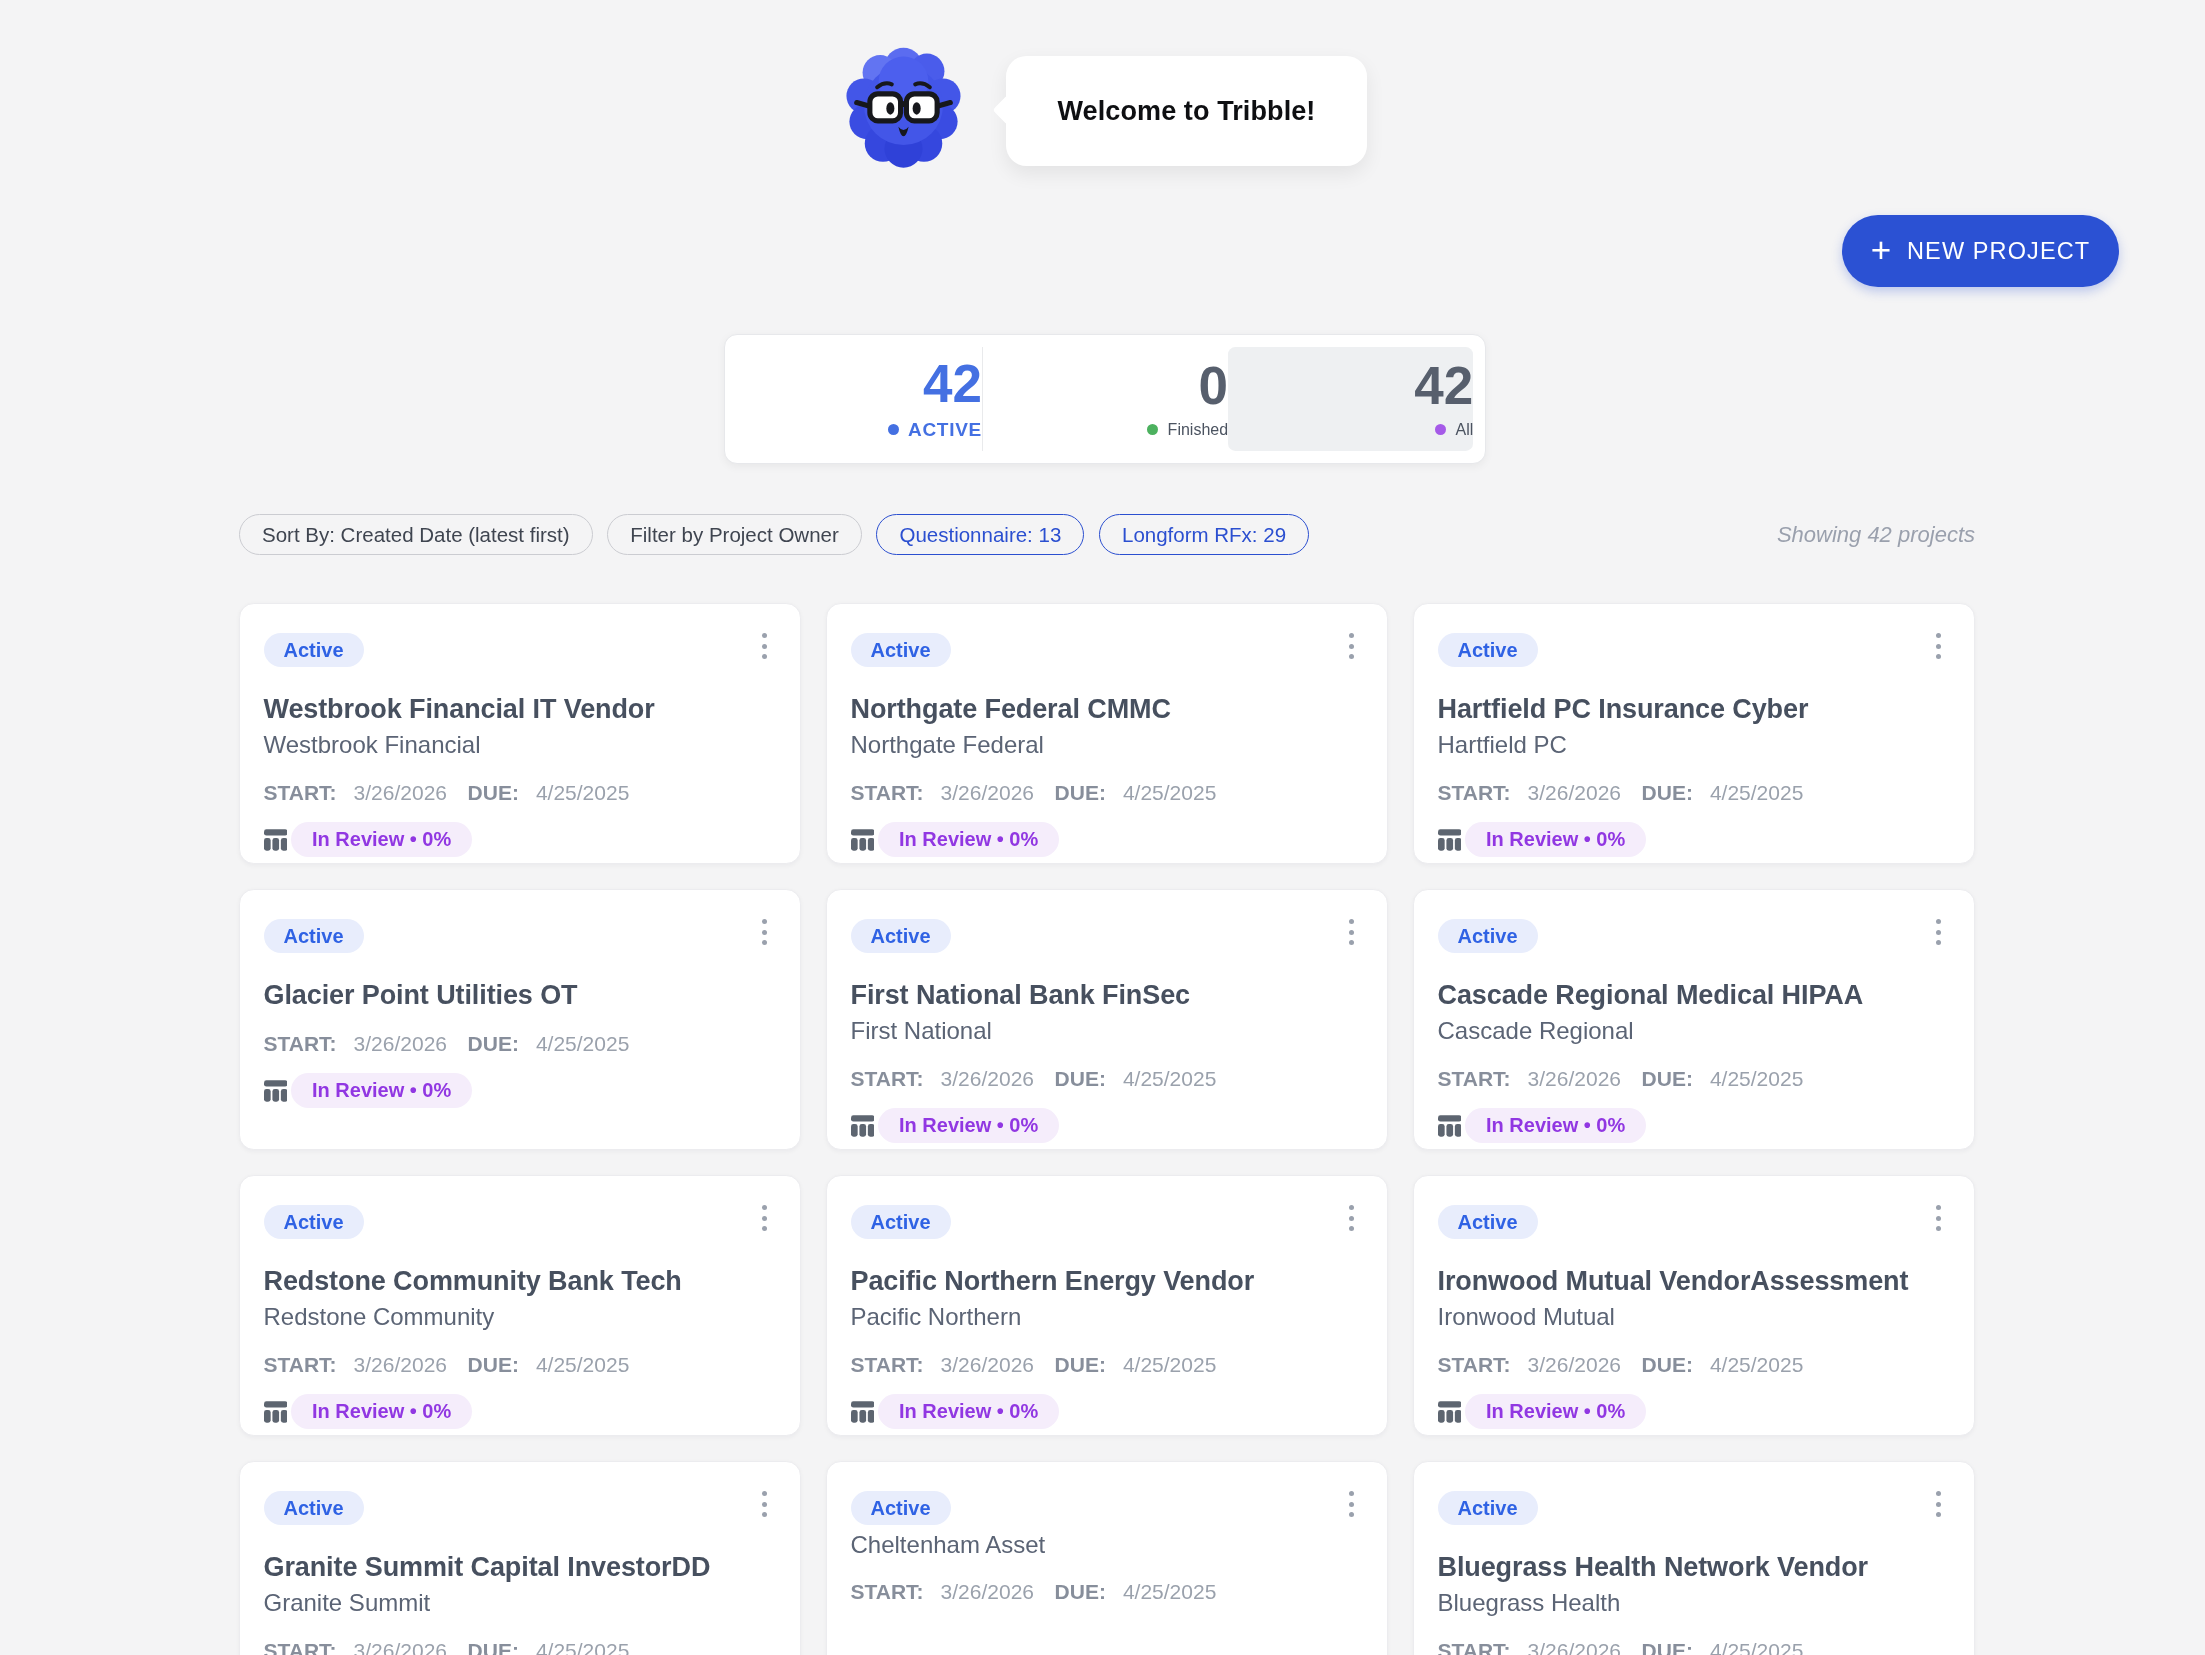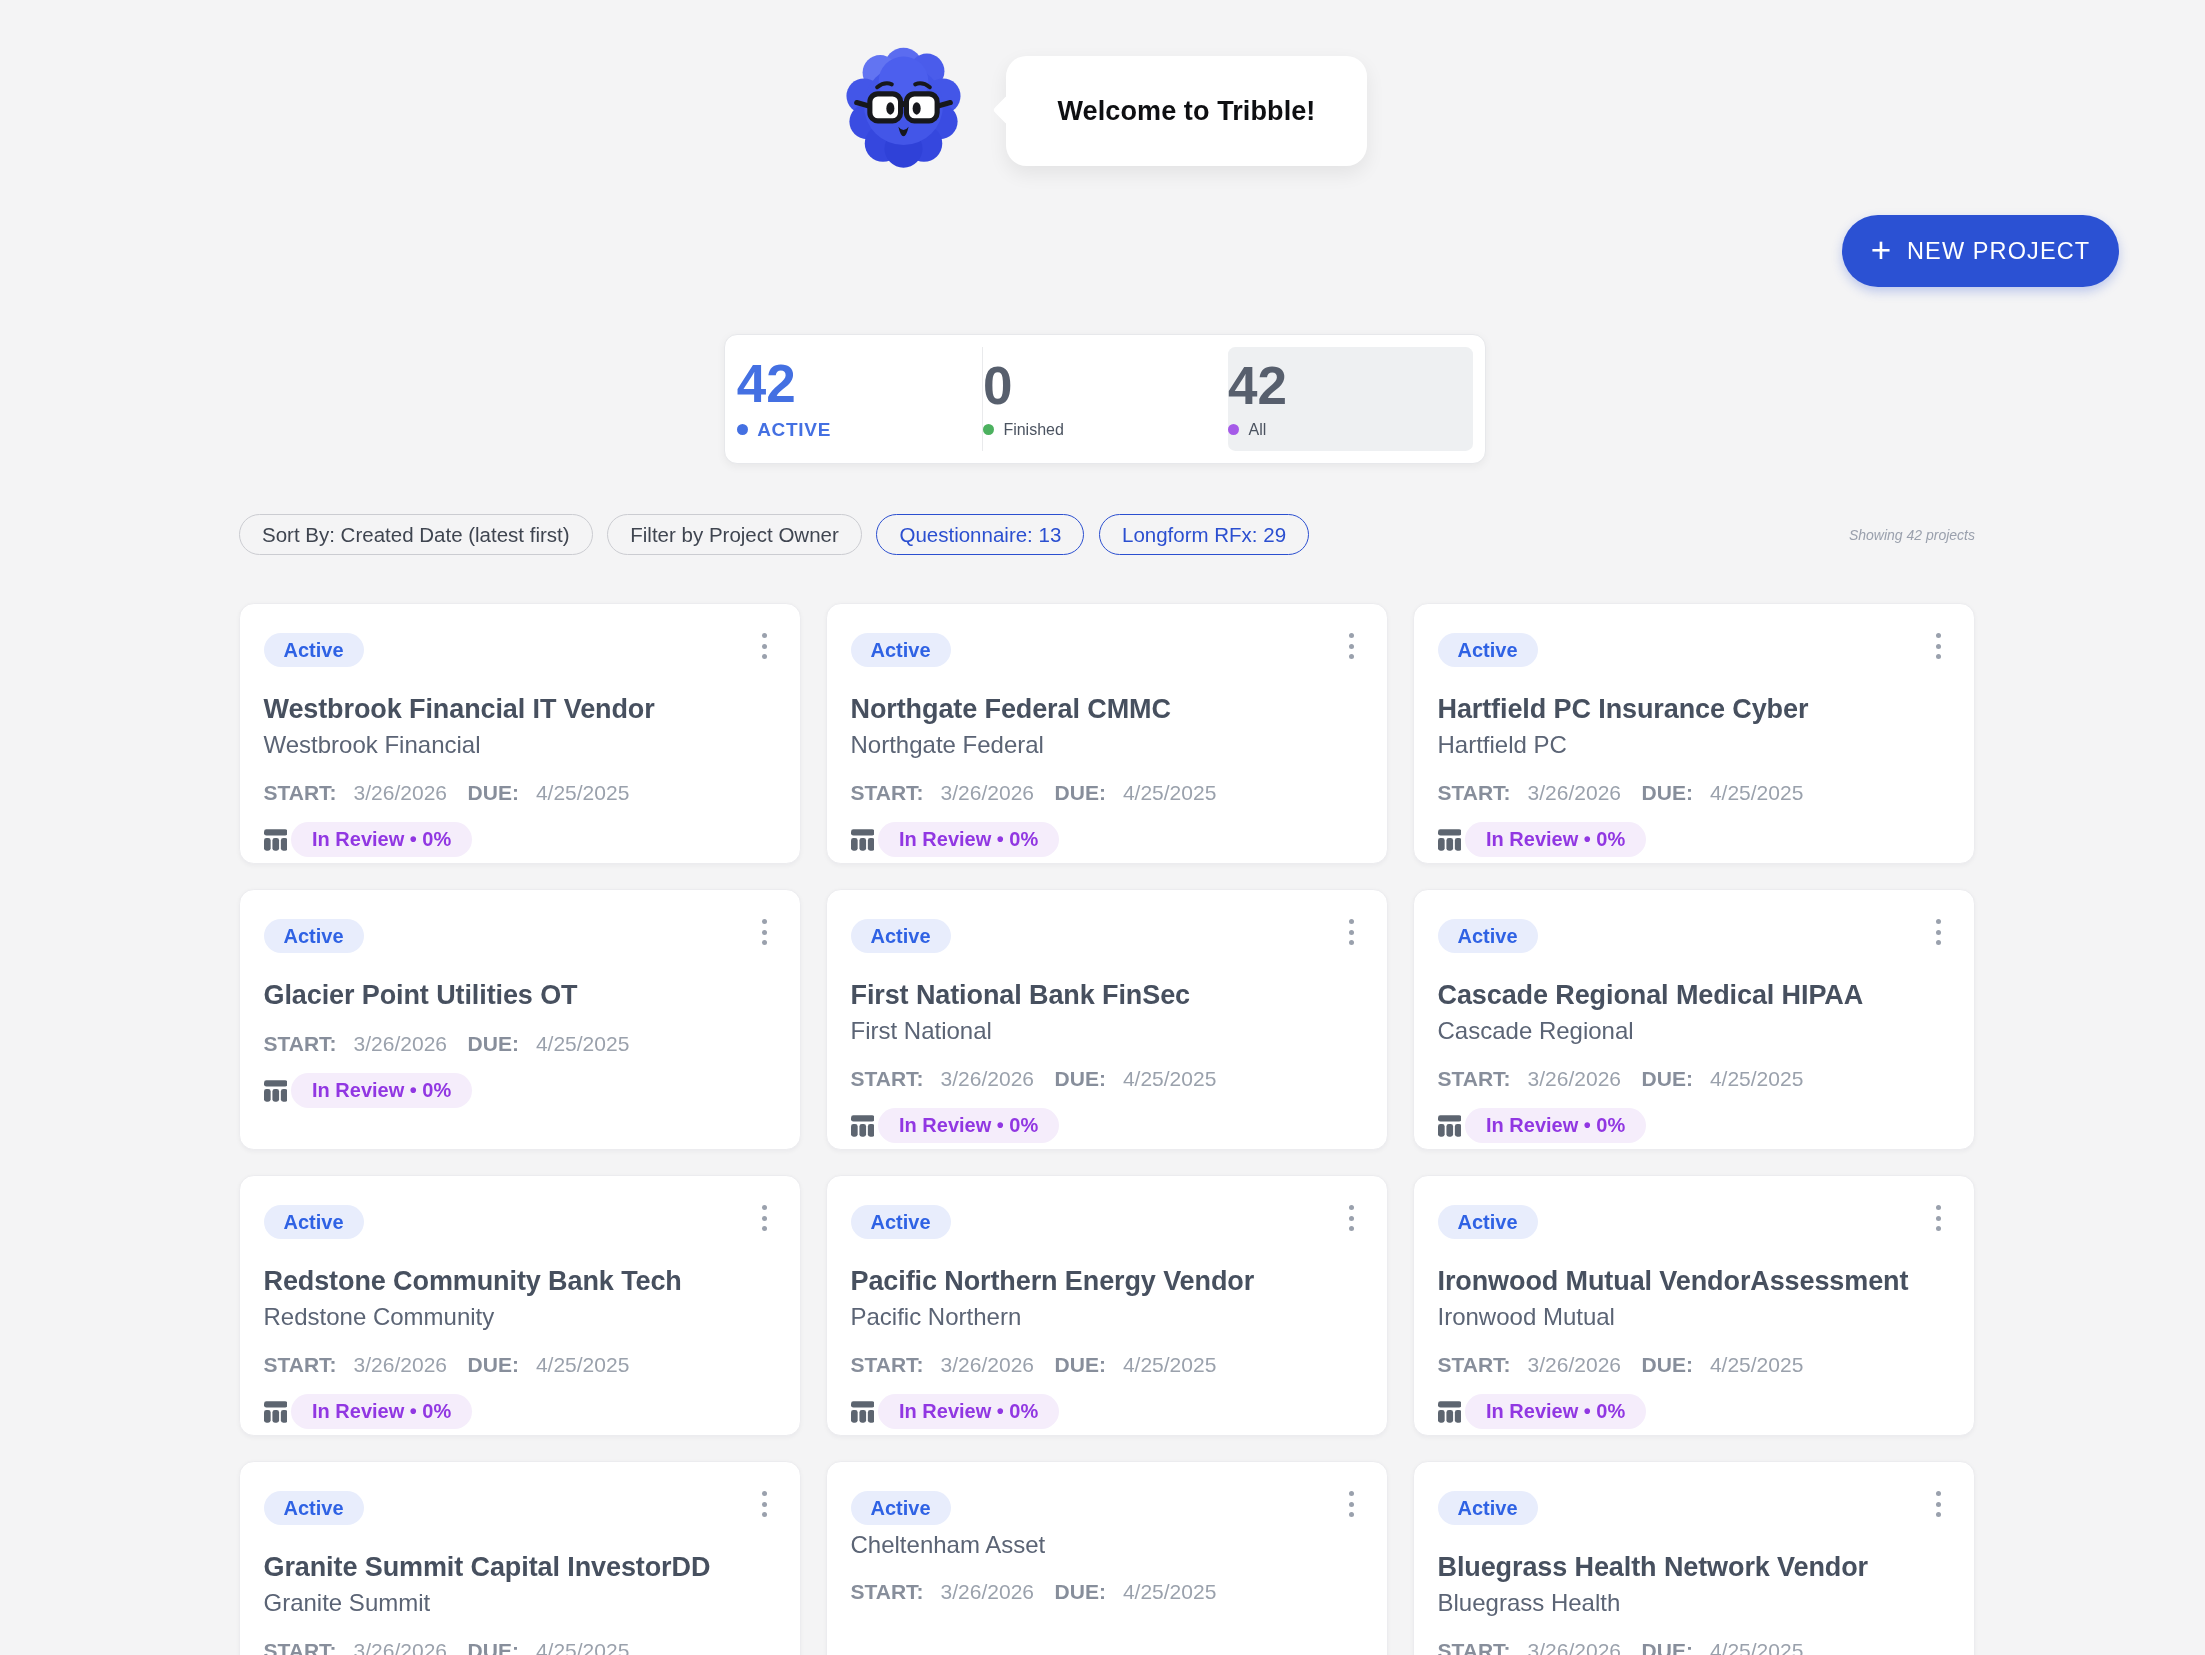--- a/index.html
+++ b/index.html
@@ -49,21 +49,21 @@
   .plus-icon { font-size:35px; font-weight:400; line-height:1; margin-top:-3.7px; }
 
   
   .stats-card {
     position:absolute; left:724px; top:334px; width:762px; height:130px;
     background:#ffffff; border:0.7px solid #e7e8eb; border-radius:13px;
     box-shadow:0 2.2px 8.8px rgba(0,0,0,.05);
     display:flex; padding:11.7px;
   }
   .stat-seg {
-    flex:1 1 0; display:flex; flex-direction:column; align-items:flex-start;
+    flex:1 1 0; display:flex; flex-direction:column; align-items:flex-end;
     justify-content:center; gap:8.8px; cursor:pointer; border-radius:7.3px;
   }
   .stat-seg.seg-finished { border-left:0.7px solid #e9eaec; border-radius:0; }
   .stat-seg.seg-all { background:#eef0f2; }
   .stat-value { font-size:53px; font-weight:700; line-height:1; color:#575f6d; }
   .stat-seg.seg-active .stat-value { color:#4470e2; }
   .stat-label-row { display:flex; align-items:center; gap:9.5px; }
   .stat-dot { width:11px; height:11px; border-radius:50%; background:#999; }
   .stat-label { font-size:16px; color:#4b5360; }
   .stat-seg.seg-active .stat-label { color:#4470e2; font-weight:700; font-size:19px; letter-spacing:0.7px; }
@@ -73,21 +73,21 @@
     position:absolute; left:239px; top:513px; width:1736px; height:43px;
     display:flex; align-items:center; gap:14.7px;
   }
   .pill {
     height:41px; padding:0 22px; border-radius:20.5px;
     display:inline-flex; align-items:center;
     font-family:"Liberation Sans", sans-serif; font-size:20.5px; color:#3f4550;
     border:1.5px solid #cbccd1; background:transparent; cursor:pointer; white-space:nowrap;
   }
   .pill.blue { border-color:#2b4fd0; color:#2b4fd0; }
-  .showing { margin-left:auto; font-size:14px; font-style:italic; color:#9aa0ad; }
+  .showing { margin-left:auto; font-size:22px; font-style:italic; color:#9aa0ad; }
 
   
   .grid {
     position:absolute; left:239px; top:603px; width:1736px;
     display:grid; grid-template-columns:repeat(3, 1fr);
     grid-auto-rows:261px; gap:25px 25px;
   }
   .card {
     position:relative; background:#ffffff; border:0.7px solid #ececef;
     border-radius:14.7px; box-shadow:0 1.5px 4.4px rgba(16,24,40,.04);

